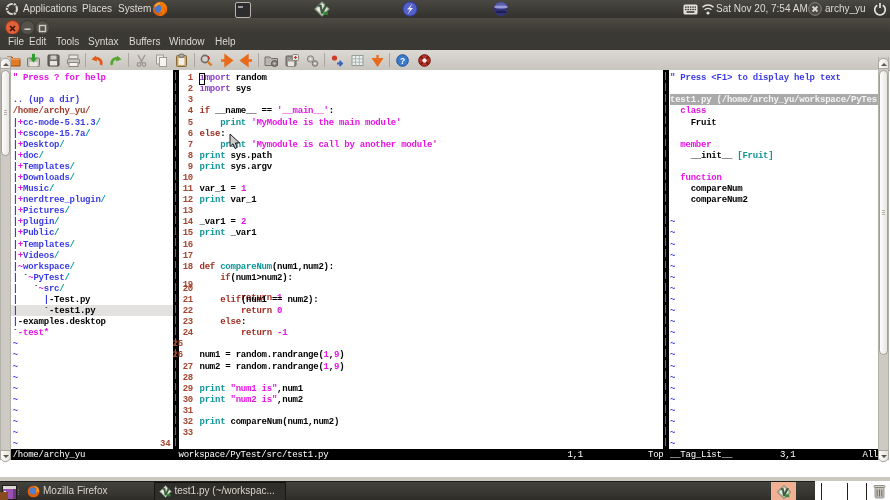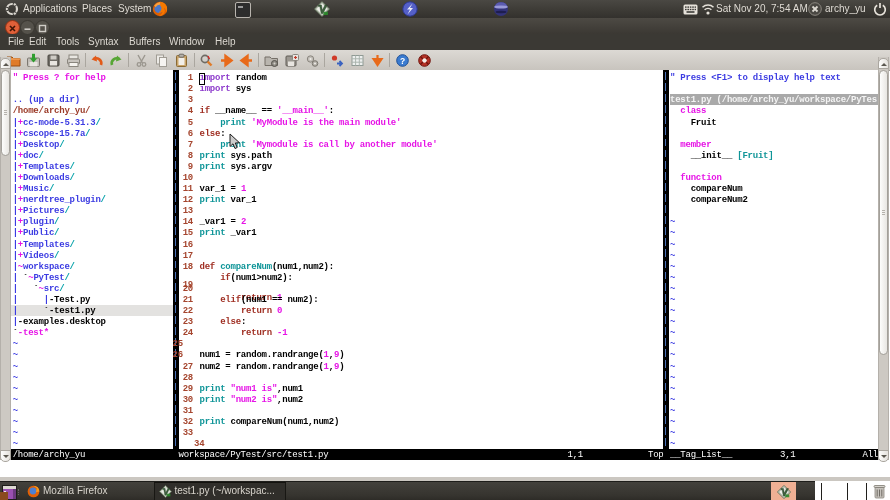--- a/index.html
+++ b/index.html
@@ -319,21 +319,21 @@
 <div class="r " style="left:199.5px;top:361.54px">num2 = random.randrange(<span class="m">1</span>,<span class="m">9</span>)</div>
 <div class="r ln" style="left:172.5px;width:20.5px;top:372.63px;text-align:right">28</div>
 <div class="r ln" style="left:172.5px;width:20.5px;top:383.72px;text-align:right">29</div>
 <div class="r " style="left:199.5px;top:383.72px"><span class="t">print</span> <span class="m">"num1 is"</span>,num1</div>
 <div class="r ln" style="left:172.5px;width:20.5px;top:394.81px;text-align:right">30</div>
 <div class="r " style="left:199.5px;top:394.81px"><span class="t">print</span> <span class="m">"num2 is"</span>,num2</div>
 <div class="r ln" style="left:172.5px;width:20.5px;top:405.90px;text-align:right">31</div>
 <div class="r ln" style="left:172.5px;width:20.5px;top:416.99px;text-align:right">32</div>
 <div class="r " style="left:199.5px;top:416.99px"><span class="t">print</span> compareNum(num1,num2)</div>
 <div class="r ln" style="left:172.5px;width:20.5px;top:428.08px;text-align:right">33</div>
-<div class="r ln" style="left:189px;width:20.5px;top:439.17px;text-align:center">34</div>
+<div class="r ln" style="left:160px;width:20.5px;top:439.17px;text-align:left">34</div>
 <div class="r " style="left:670px;top:73.20px"><span class="b">" Press &lt;F1&gt; to display help text</span></div>
 <div class="r " style="left:670px;top:95.38px"><span class="w">test1.py (/home/archy_yu/workspace/PyTes</span></div>
 <div class="r " style="left:670px;top:106.47px"><span class="m bold">  class</span></div>
 <div class="r " style="left:670px;top:117.56px">    Fruit</div>
 <div class="r " style="left:670px;top:139.74px"><span class="m bold">  member</span></div>
 <div class="r " style="left:670px;top:150.83px">    __init__ <span class="t">[Fruit]</span></div>
 <div class="r " style="left:670px;top:173.01px"><span class="m bold">  function</span></div>
 <div class="r " style="left:670px;top:184.10px">    compareNum</div>
 <div class="r " style="left:670px;top:195.19px">    compareNum2</div>
 <div class="r " style="left:670px;top:217.37px"><span class="b">~</span></div>

